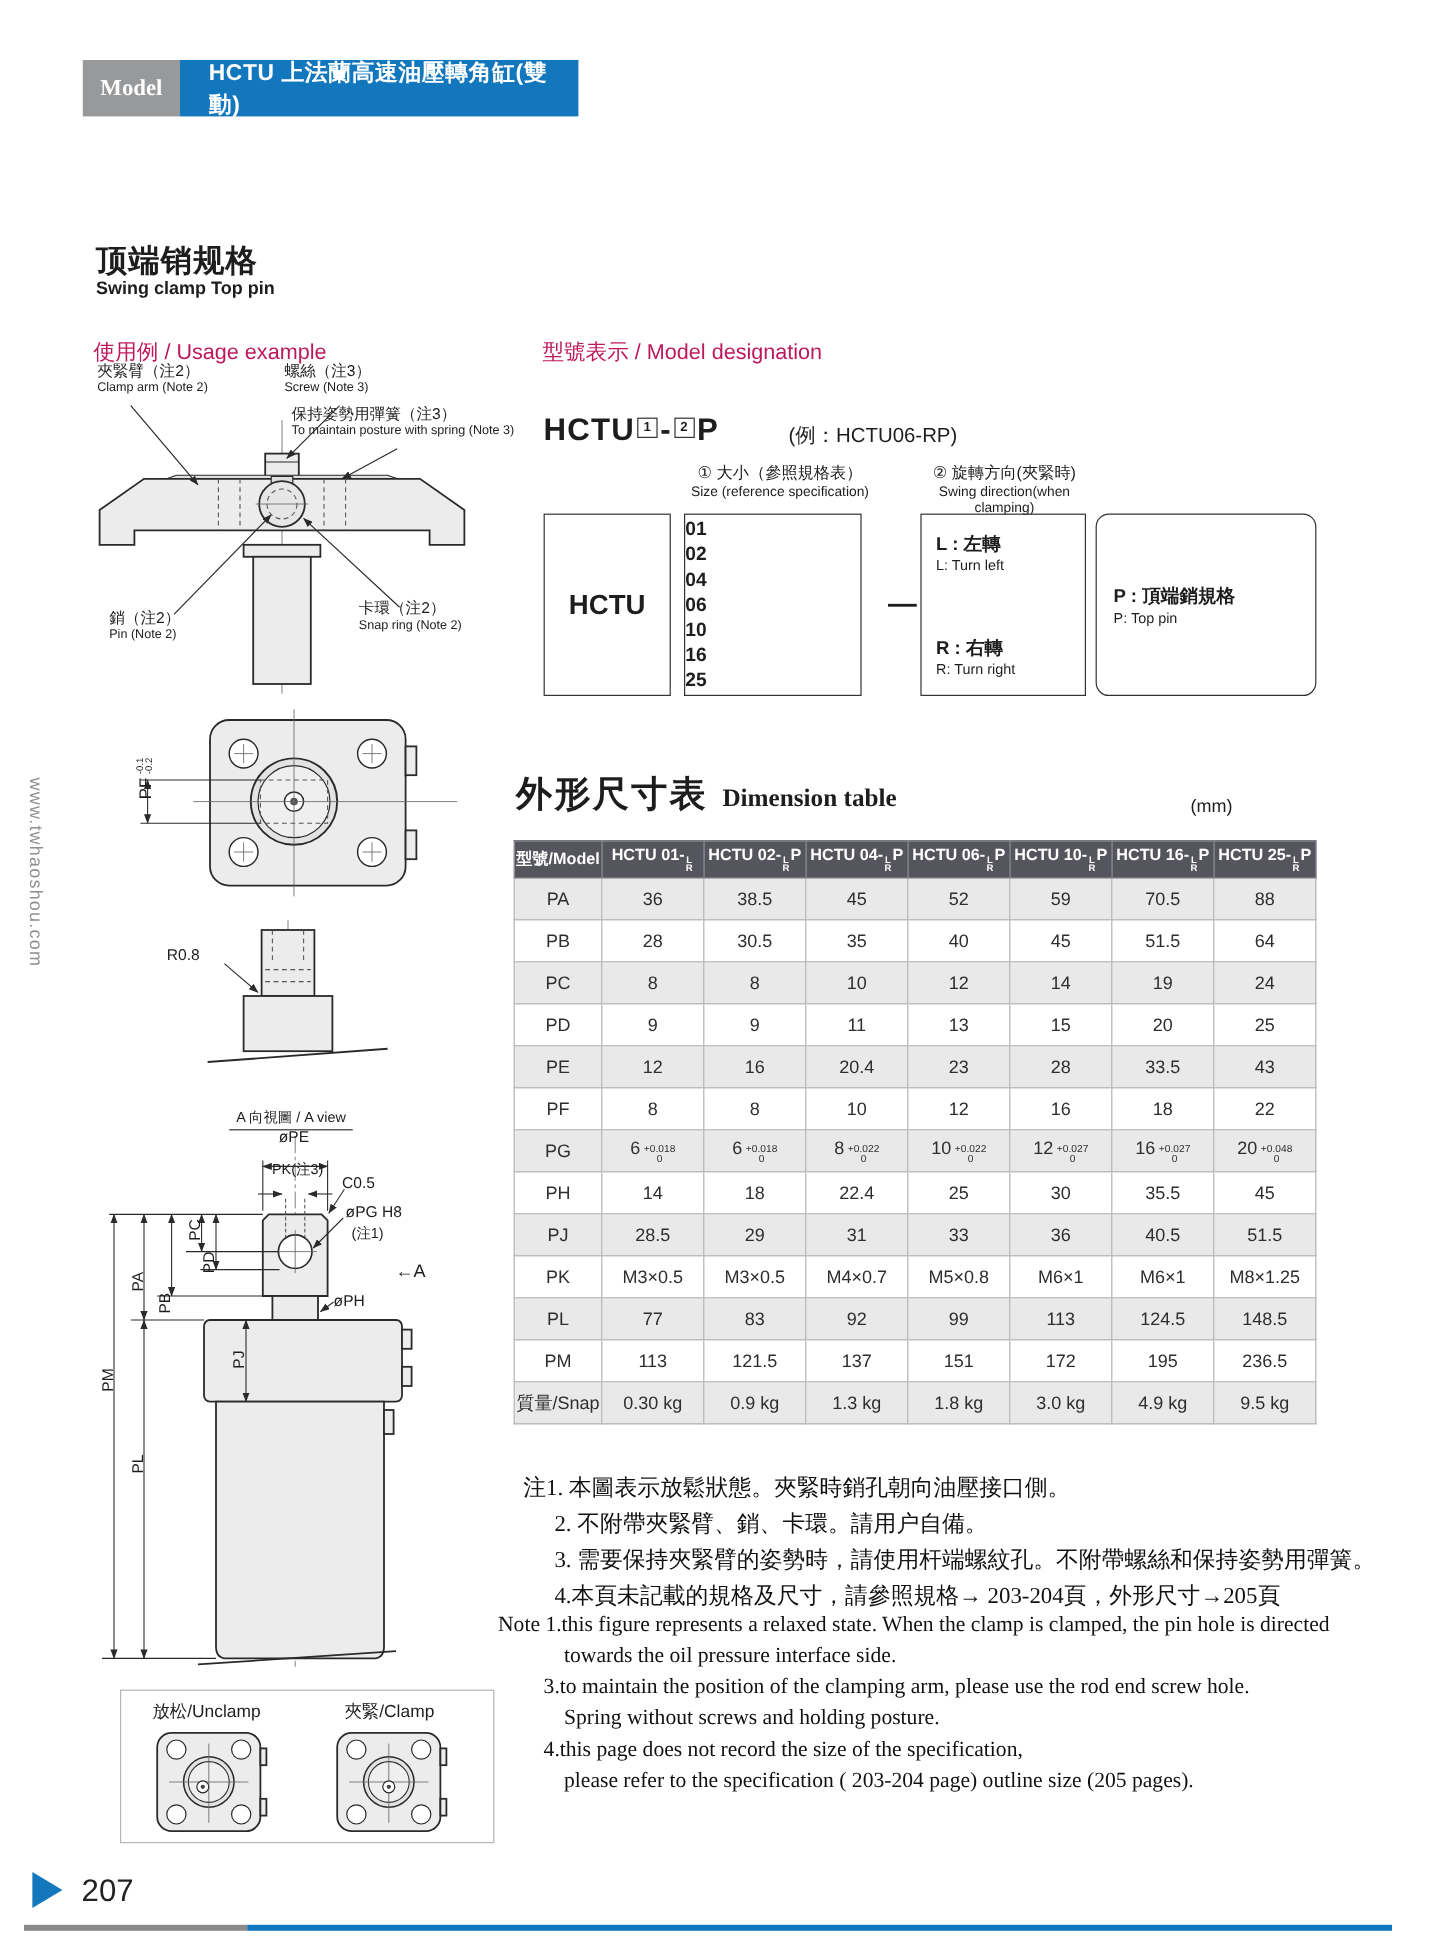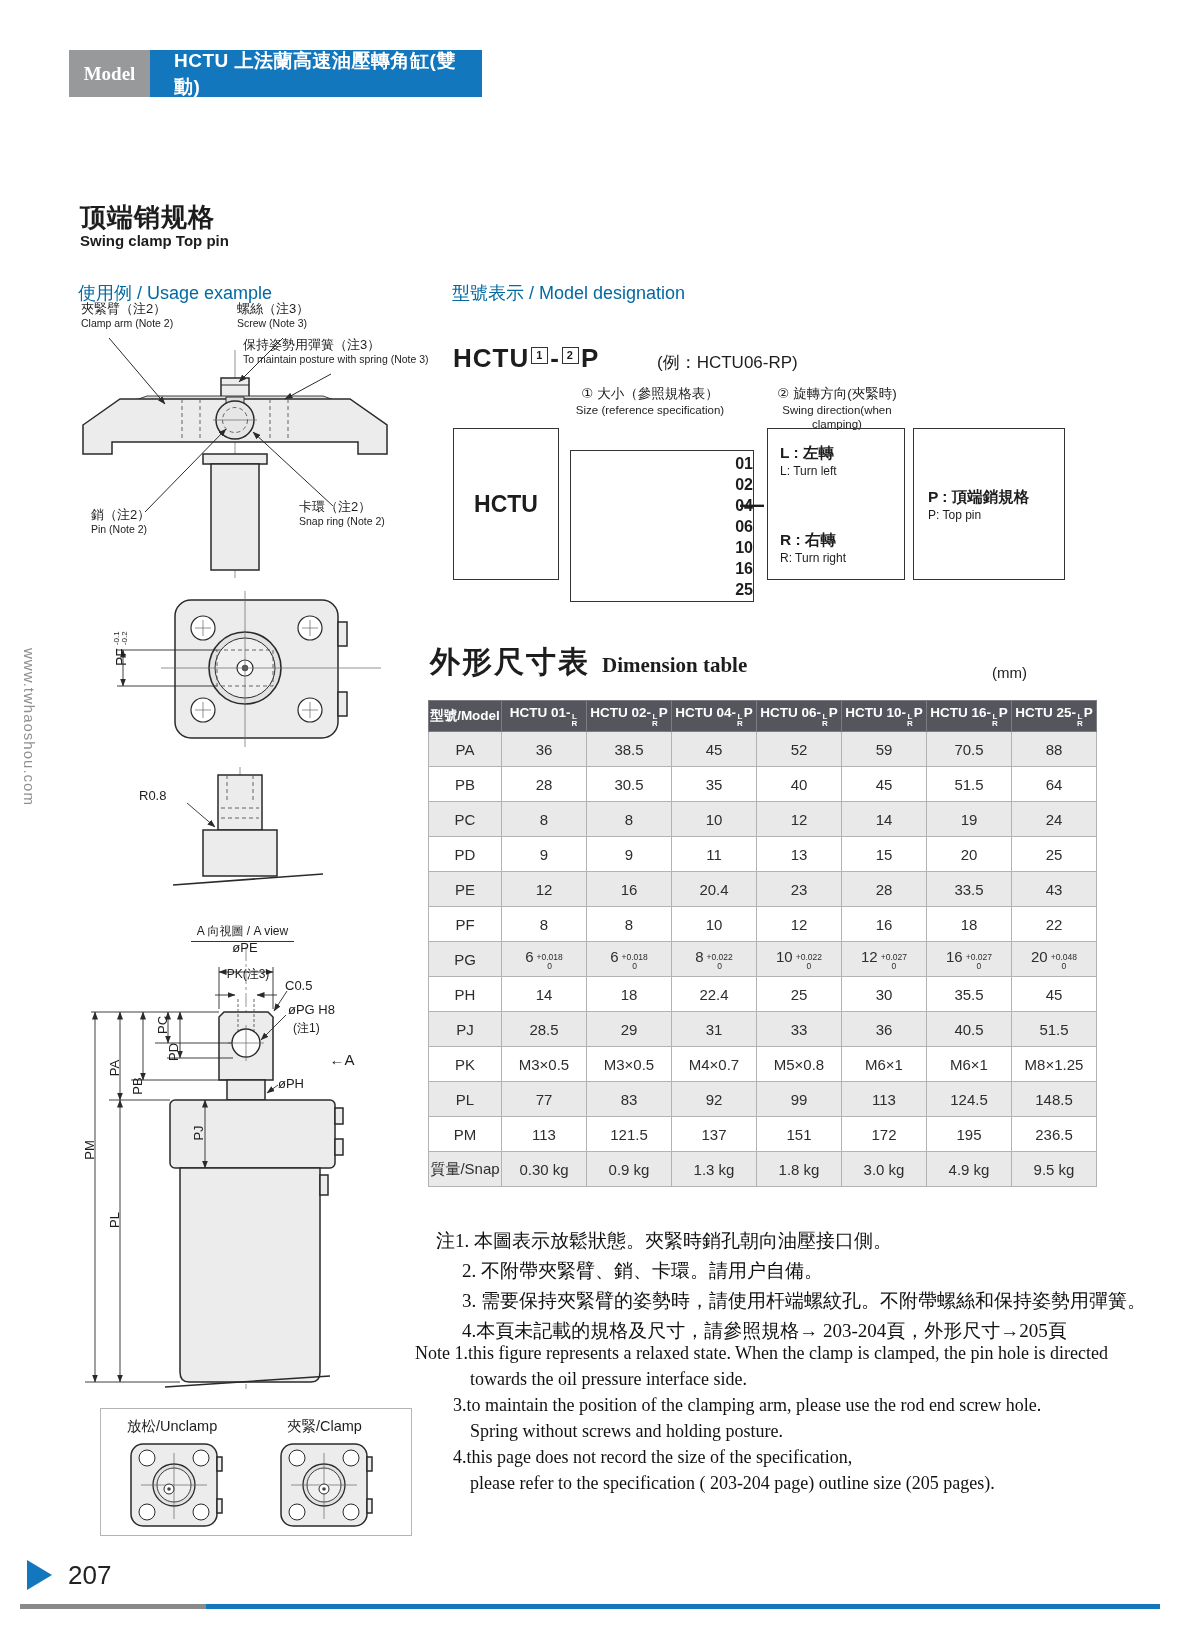--- a/index.html
+++ b/index.html
@@ -10,43 +10,43 @@
   
   .hdr{left:69px;top:50px;width:413px;height:47px;display:flex;}
   .hdr .model{width:81px;background:#97999b;color:#fff;font-weight:bold;font-size:19px;display:flex;align-items:center;justify-content:center;font-family:Liberation Serif, serif;}
   .hdr .title{flex:1;background:#1377bd;color:#fff;font-weight:bold;font-size:19px;display:flex;align-items:center;padding-left:24px;letter-spacing:.5px;}
 
   
   .side-url{left:38px;top:648px;color:#8f8f8f;font-size:15px;letter-spacing:1px;transform:rotate(90deg);transform-origin:0 0;white-space:nowrap;}
 
   .sec-zh{left:80px;top:200px;font-size:26px;font-weight:bold;letter-spacing:1px;}
   .sec-en{left:80px;top:232px;font-size:15px;font-weight:bold;}
-  .h2{font-size:18px;color:#0369a1;}
+  .h2{font-size:18px;color:#be185d;}
 
   
   .usage{left:75px;top:298px;width:330px;height:285px;}
   .usage svg{position:absolute;left:0;top:0;}
   .lbl{position:absolute;line-height:1.15;white-space:nowrap;}
   .lbl .zh{font-size:13px;}
   .lbl .en{font-size:10.5px;color:#222;}
 
   
   .desig{left:430px;top:285px;width:655px;height:300px;}
   .code{position:absolute;left:23px;top:58px;font-size:26px;font-weight:bold;letter-spacing:1px;}
   .code .digibox{display:inline-block;width:15px;height:15px;border:1.5px solid #333;font-size:11px;font-weight:bold;text-align:center;line-height:15px;vertical-align:8px;margin:0 2px;}
   .example{position:absolute;left:227px;top:66px;font-size:17px;}
   .collbl{position:absolute;text-align:center;line-height:1.3;}
   .collbl .zh{font-size:13.5px;}
   .collbl .en{font-size:11.5px;}
   .dbox{position:absolute;top:143px;height:152px;border:1.5px solid #333;box-sizing:border-box;}
   .dbox.hctu{left:23px;width:106px;display:flex;align-items:center;justify-content:center;font-size:23px;font-weight:bold;}
-  .dbox.sizes{left:140px;width:184px;display:flex;flex-direction:column;align-items:flex-end;justify-content:center;font-size:16px;font-weight:bold;line-height:21px;margin-top:22px;}
+  .dbox.sizes{left:140px;width:148px;display:flex;flex-direction:column;align-items:flex-start;justify-content:center;font-size:16px;font-weight:bold;line-height:21px;}
   .dash{position:absolute;left:310px;top:205px;font-size:24px;font-weight:bold;}
   .dbox.lr{left:337px;width:138px;display:flex;flex-direction:column;justify-content:space-between;padding:14px 12px;}
-  .dbox.pbox{left:483px;width:152px;display:flex;flex-direction:column;justify-content:center;padding:0 14px;}
+  .dbox.pbox{left:483px;width:184px;display:flex;flex-direction:column;justify-content:center;padding:0 14px;border-radius:11px;}
   .opt .l1{font-size:15.5px;font-weight:bold;}
   .opt .l2{font-size:12px;}
 
   
   .flange-area{left:75px;top:575px;width:330px;height:315px;}
   .dim-area{left:75px;top:895px;width:335px;height:500px;}
   .aview{position:absolute;left:0;top:12px;width:335px;text-align:center;font-size:12px;margin-top:16px;}
   .aview span{border-bottom:1.5px solid #333;padding:0 6px 3px 6px;}
   .dimlab{position:absolute;font-size:13px;color:#1d1d1d;width:34px;height:14px;text-align:center;line-height:14px;}
   .rot{transform:rotate(-90deg);}

